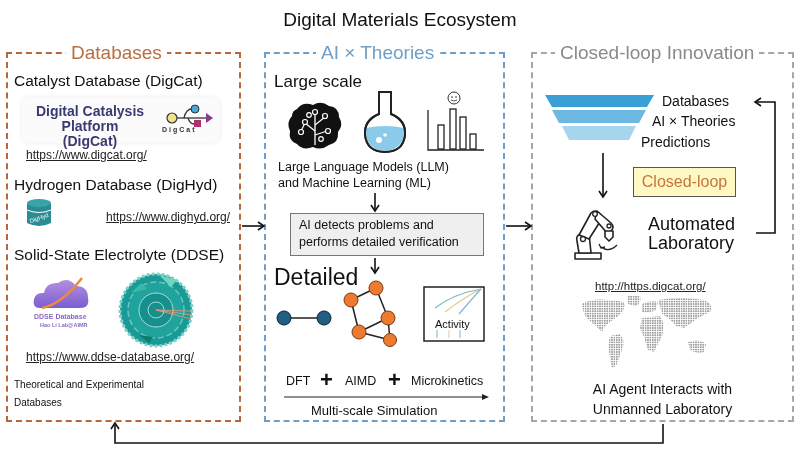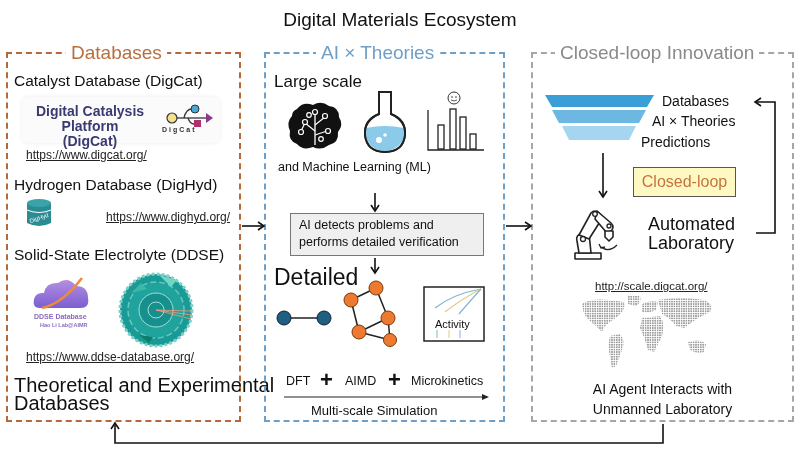--- a/index.html
+++ b/index.html
@@ -97,21 +97,21 @@
   <circle cx="37" cy="37" r="17" fill="#178f8c" stroke="#9ee0d8" stroke-width="1"></circle>
   <circle cx="37" cy="37" r="8" fill="none" stroke="#c8f0ea" stroke-width="0.8"></circle>
   <path d="M37 37 L73 42 M37 37 L72 46 M37 37 L72 38" stroke="#f29a7a" stroke-width="0.8"></path>
   <path d="M12 20 L22 10 L28 16 Z" fill="#39b8a6"></path>
   <path d="M40 2 L58 7 L52 14 Z" fill="#6fd6c4"></path>
   <path d="M20 62 L30 70 L34 64 Z" fill="#0f7d6d"></path>
 </svg>
 
 <div class="abs url" style="left:26px; top:350px;">https://www.ddse-database.org/</div>
 
-<div class="abs h2" style="left:14px; top:376px; font-size:20px; line-height:18px;">
+<div class="abs h2" style="left:14px; top:376px; font-size:10px; line-height:18px;">
   <div>Theoretical and Experimental</div>
   <div>Databases</div>
 </div>
 
 <div class="panel panel-ai">
   <div class="panel-title pt-ai">AI × Theories</div>
 </div>
 
 <div class="abs h2" style="left:274px; top:72px; font-size:17px;">Large scale</div>
 
@@ -151,20 +151,21 @@
   <g fill="#fff" stroke="#222" stroke-width="1.3">
     <rect x="12" y="35" width="6" height="24"></rect>
     <rect x="24" y="19" width="6" height="40"></rect>
     <rect x="34" y="27" width="6" height="32"></rect>
     <rect x="44" y="44" width="6" height="15"></rect>
   </g>
   <polyline points="2,20 2,60 58,60" stroke="#222" stroke-width="1.3" fill="none"></polyline>
 </svg>
 
 <div class="abs small" style="left:278px; top:159px; font-size:12.5px; line-height:16px;">
+  <div>Large Language Models (LLM)</div>
   <div>and Machine Learning (ML)</div>
 </div>
 
 <svg style="left:0; top:0;" width="800" height="460">
   <line class="arrow-line" x1="375" y1="193" x2="375" y2="210"></line>
   <polyline class="arrow-line" points="371,205 375,211 379,205"></polyline>
   <line class="arrow-line" x1="375" y1="258" x2="375" y2="272"></line>
   <polyline class="arrow-line" points="371,267 375,273 379,267"></polyline>
 </svg>
 
@@ -259,21 +260,21 @@
 
 <svg style="left:0; top:0;" width="800" height="460">
 
   <line class="arrow-line" x1="603" y1="153" x2="603" y2="196"></line>
   <polyline class="arrow-line" points="599,191 603,197 607,191"></polyline>
 
   <polyline class="arrow-line" points="756,233 775,233 775,102 756,102"></polyline>
   <polyline class="arrow-line" points="761,98 755,102 761,106"></polyline>
 </svg>
 
-<div class="abs url" style="left:595px; top:280px; font-size:11.5px;">http://scale.digcat.org/</div>
+<div class="abs url" style="left:595px; top:280px; font-size:11.5px;">http://https.digcat.org/</div>
 
 <svg style="left:580px; top:296px;" width="140" height="80" viewBox="0 0 140 80">
   <defs>
     <pattern id="dots" width="2.4" height="2.4" patternUnits="userSpaceOnUse">
       <rect width="1.6" height="1.6" fill="#9a9a9a"></rect>
     </pattern>
   </defs>
   <g fill="url(#dots)">
     <path d="M2 8 Q10 2 30 4 L44 6 Q46 14 38 20 L30 26 Q24 30 22 36 L16 30 Q8 24 4 18 Z"></path>
     <path d="M48 0 L60 0 Q62 6 56 10 L48 8 Z"></path>

